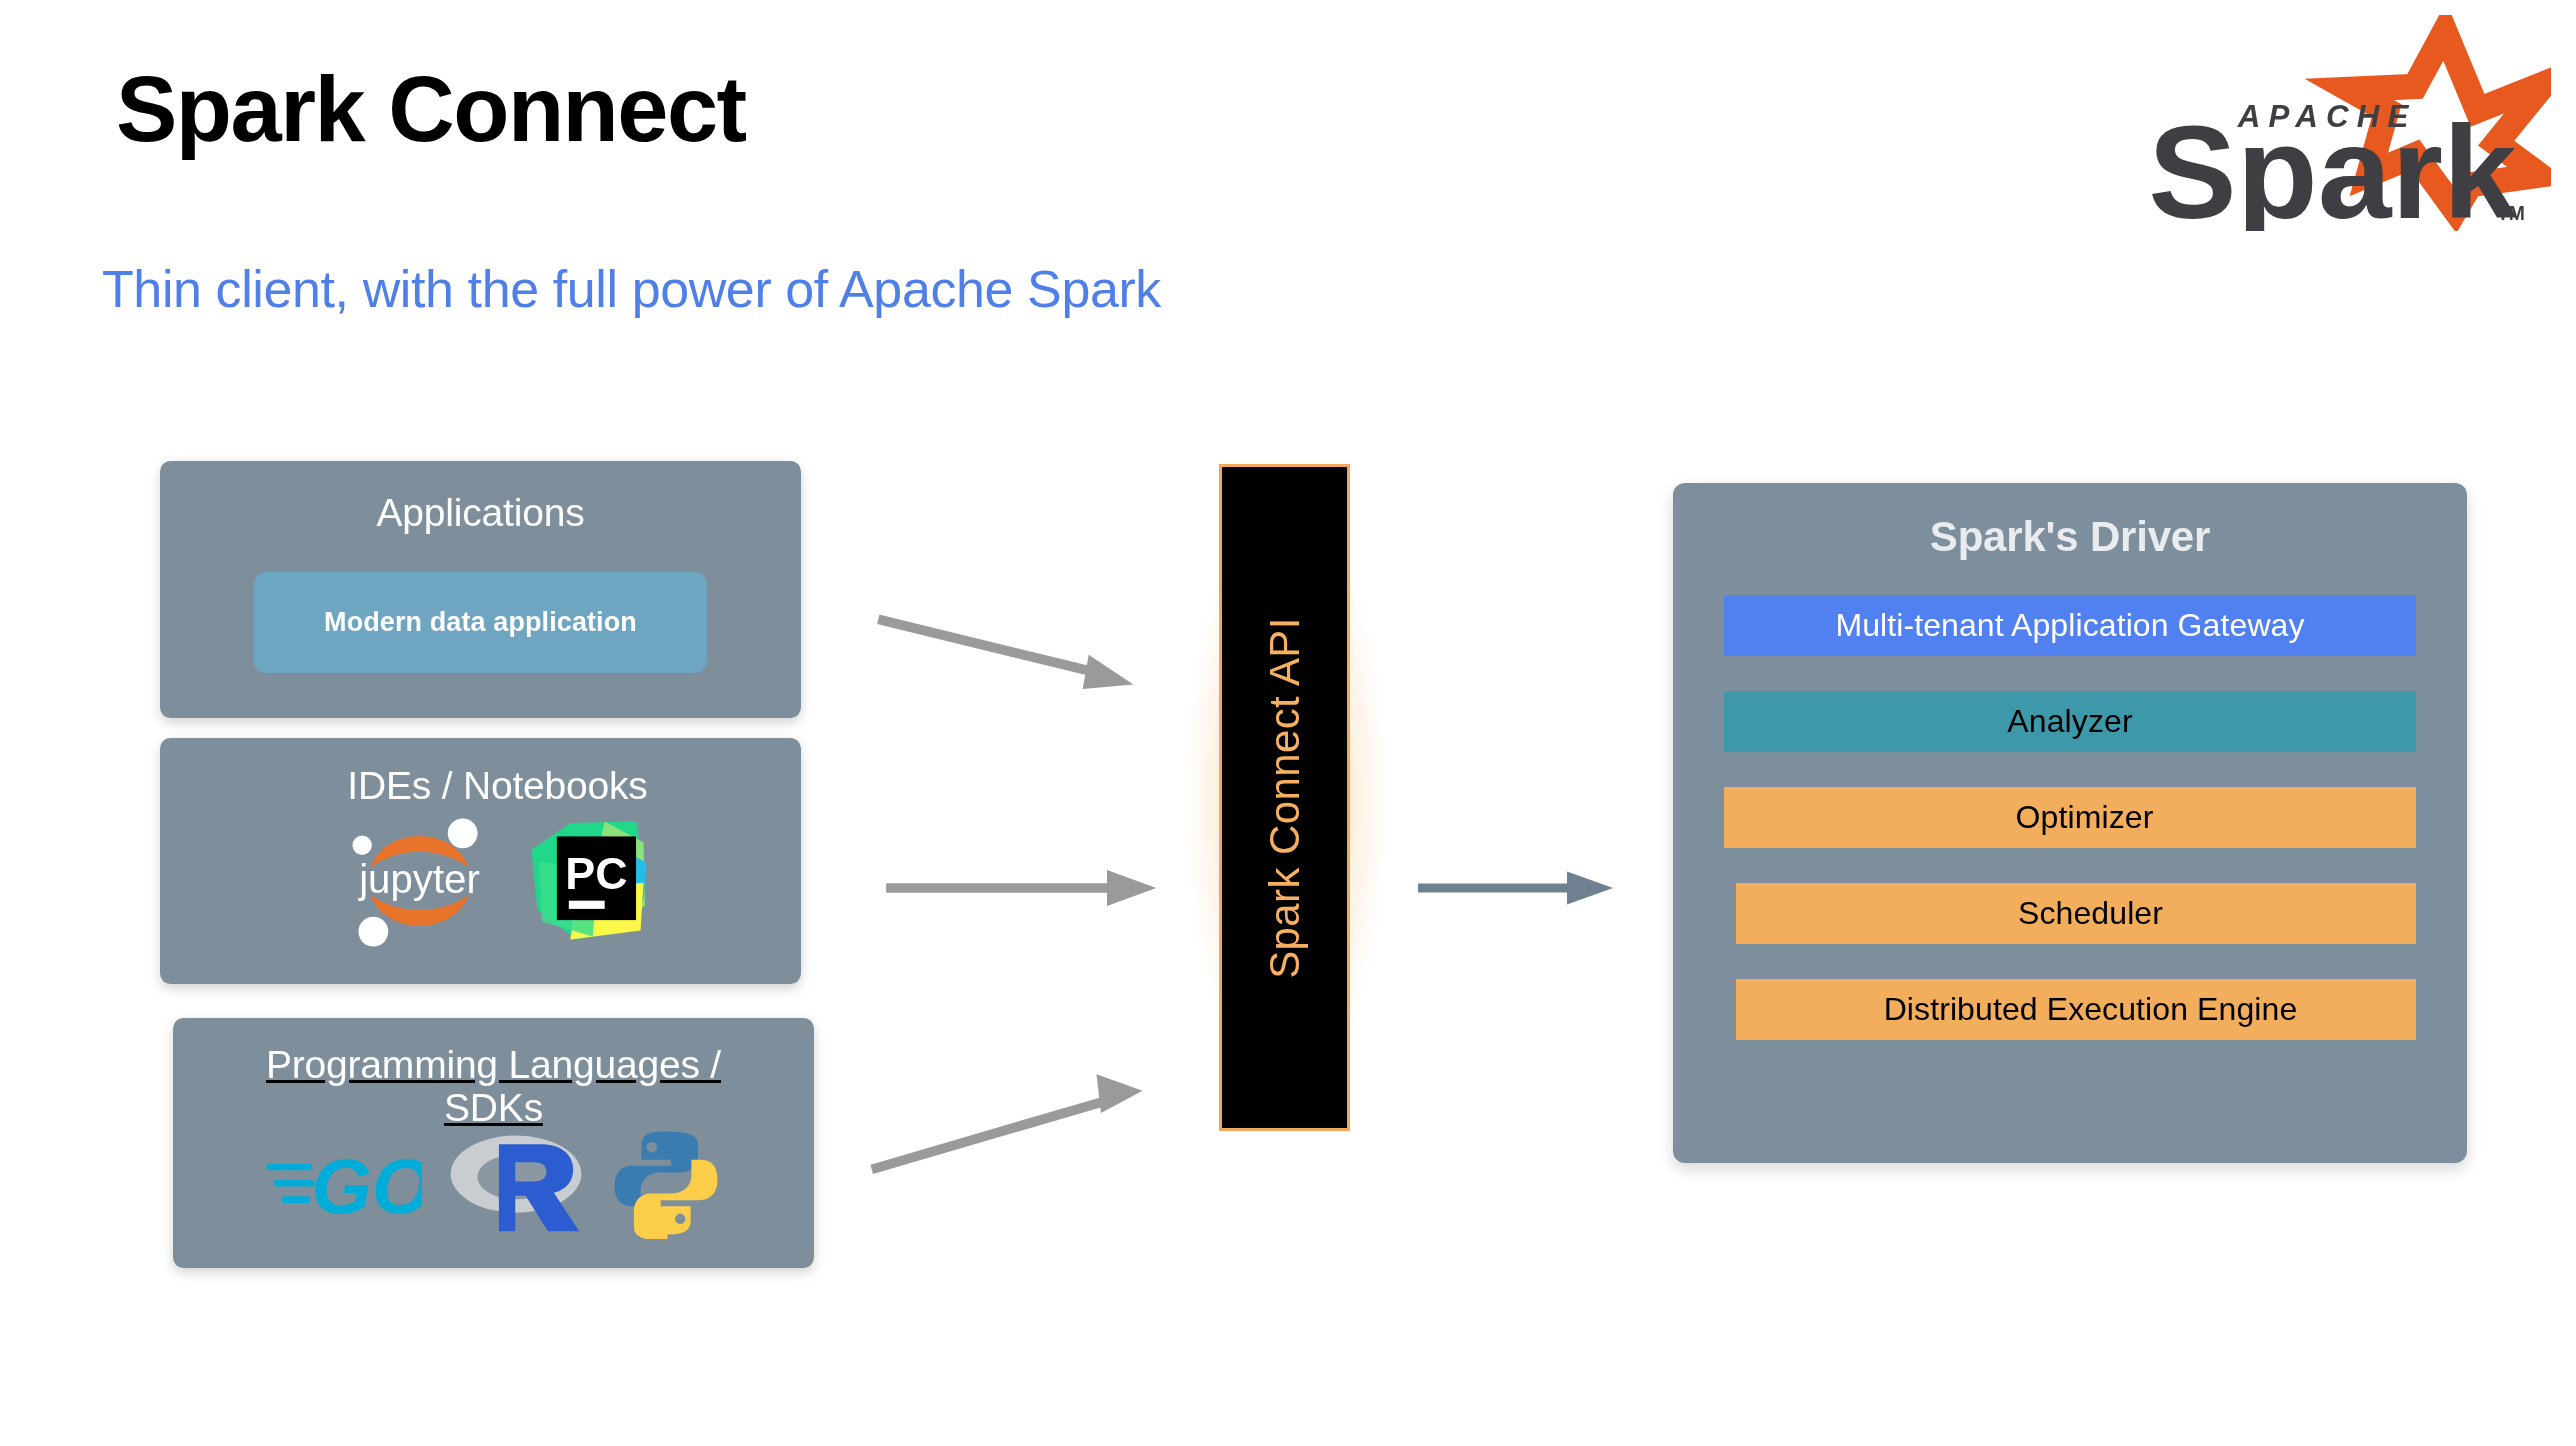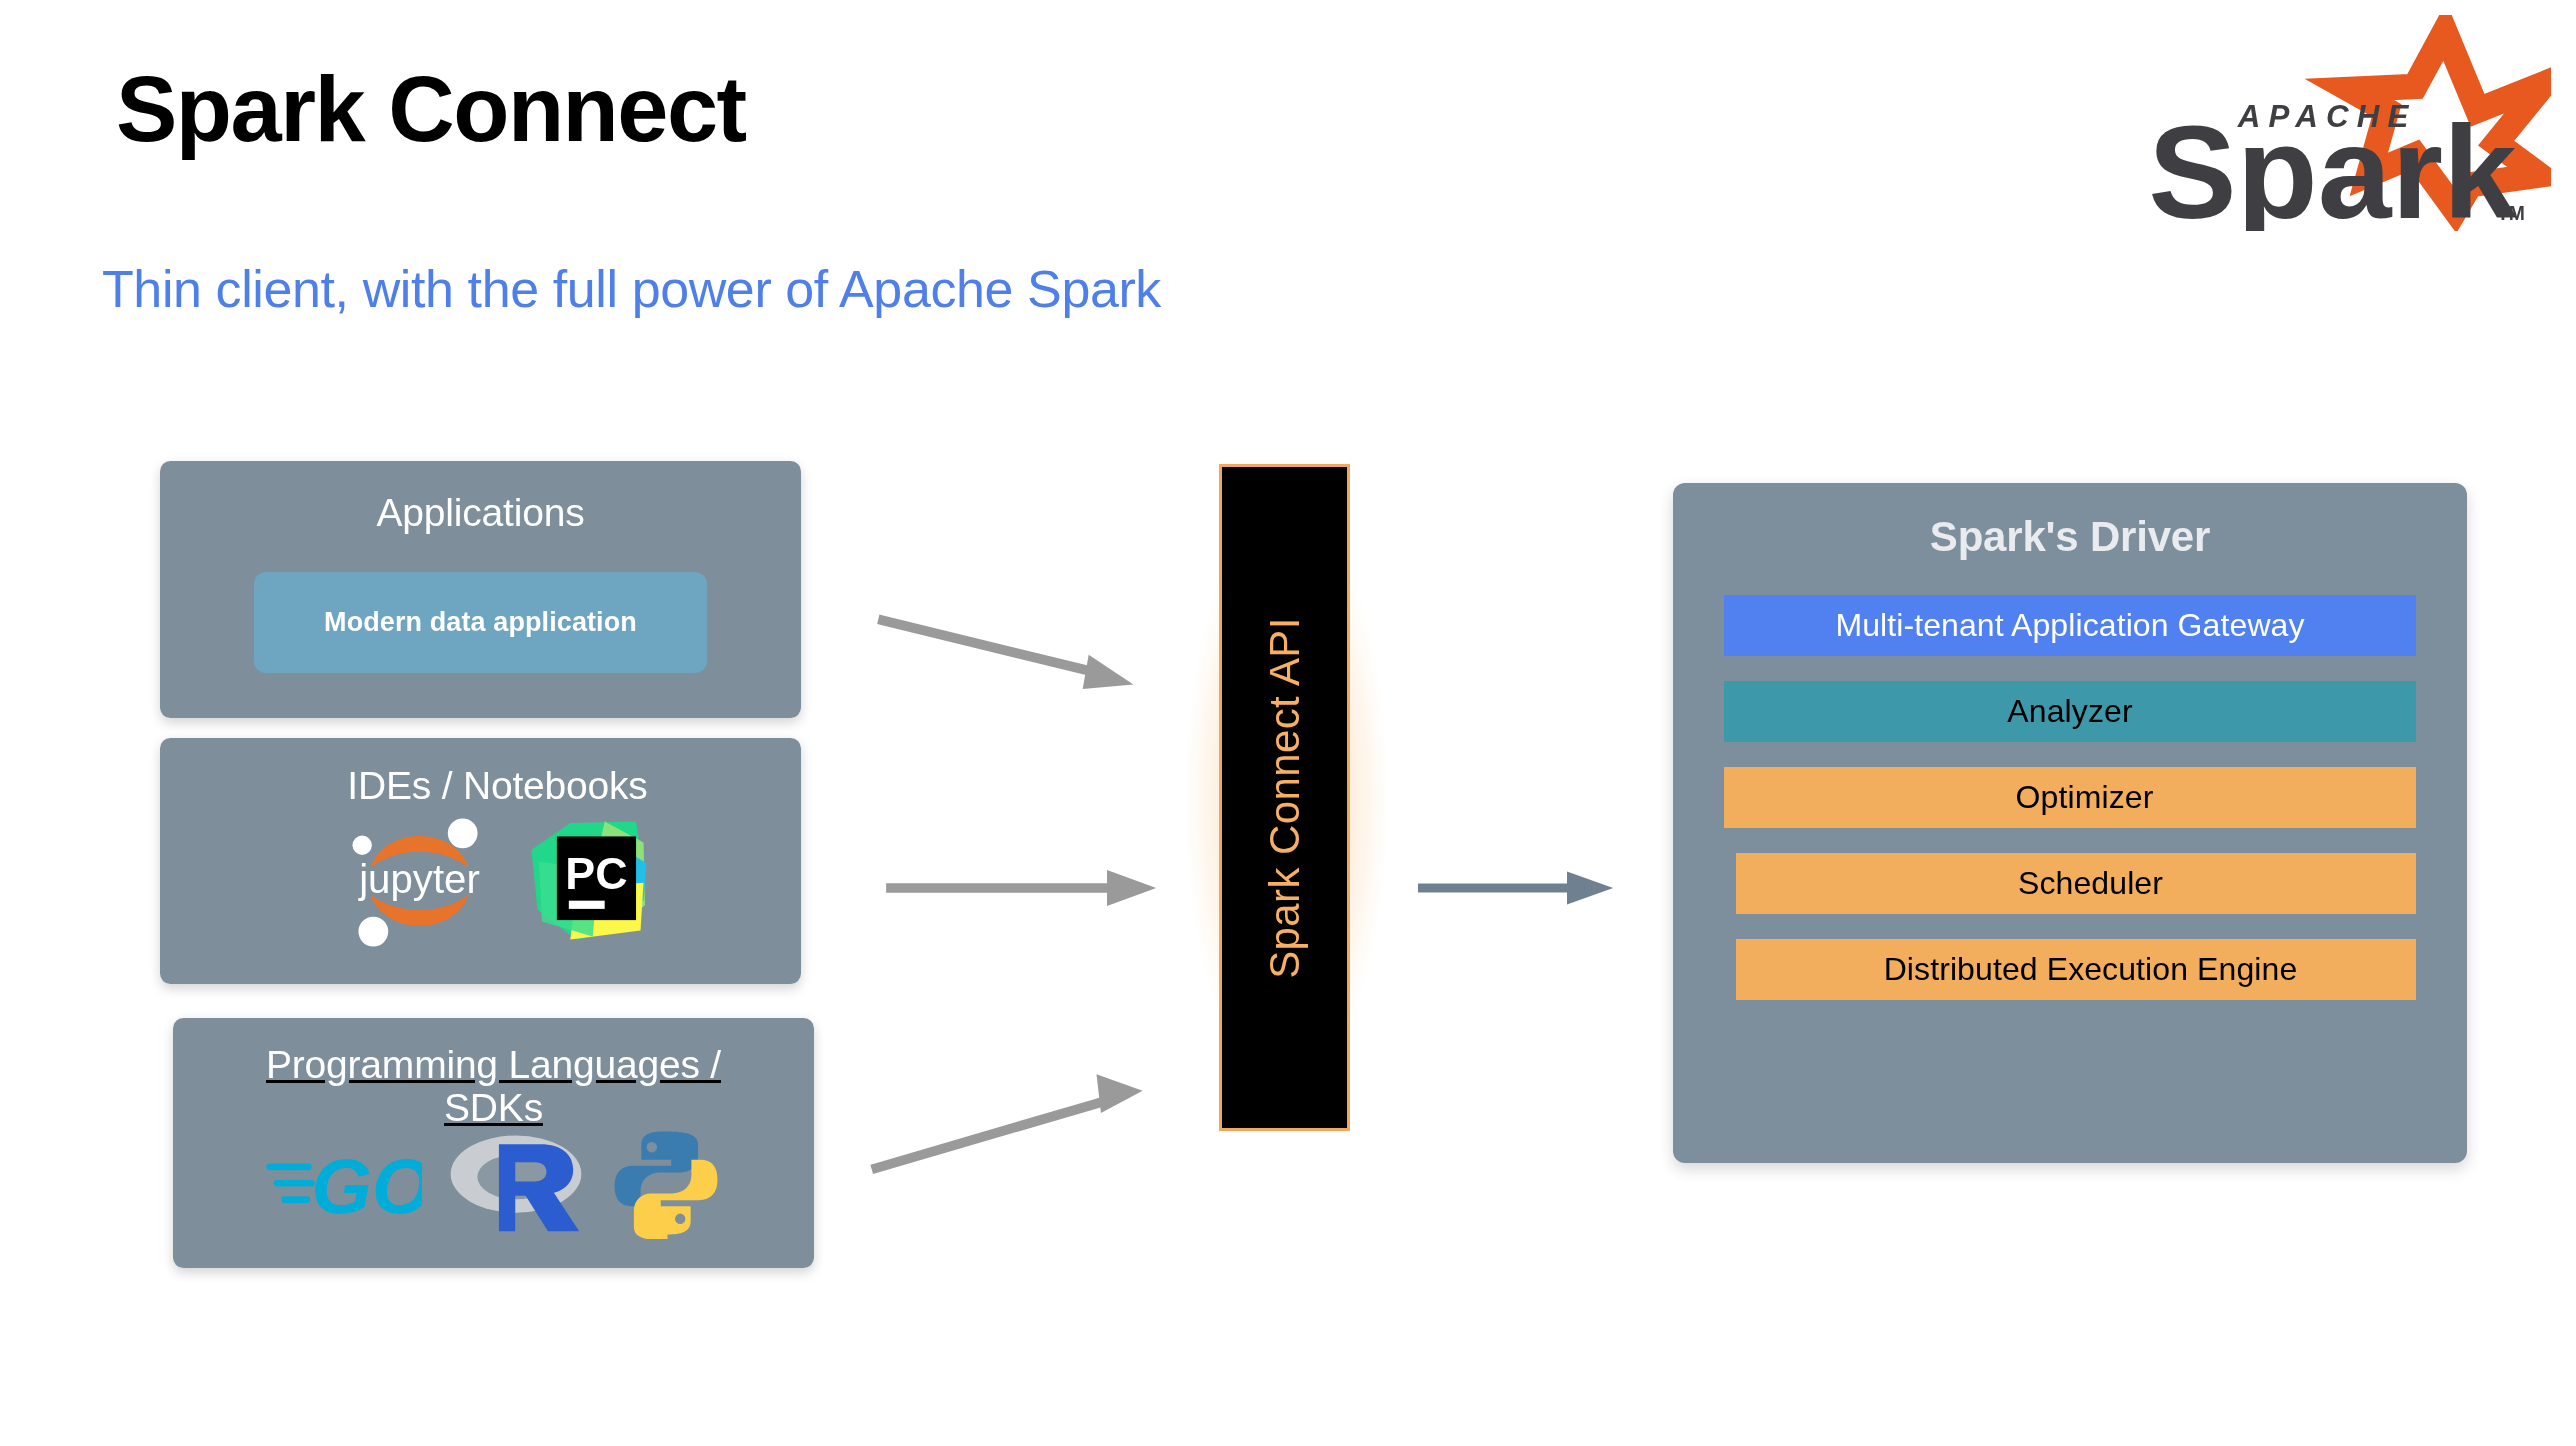--- a/index.html
+++ b/index.html
@@ -91,21 +91,21 @@
   
   #driver-panel {
     position: absolute; left: 1673px; top: 483px; width: 794px; height: 680px;
     background: #7D8F9C; border-radius: 12px;
     box-shadow: 0 6px 15px rgba(0,0,0,0.16);
   }
   #driver-title {
     margin-top: 30px; text-align: center;
     color: #E9EBEE; font-size: 42px; font-weight: bold; letter-spacing: -0.2px;
   }
-  #driver-stack { margin: 34px 51px 0 51px; display: flex; flex-direction: column; gap: 25px; }
+  #driver-stack { margin: 34px 51px 0 51px; display: flex; flex-direction: column; gap: 35px; }
   .driver-bar {
     height: 61px; display: flex; align-items: center; justify-content: center;
     font-size: 32px; letter-spacing: 0.1px;
   }
   .driver-bar.gateway  { background: #5181F0; color: #ffffff; font-weight: normal; }
   .driver-bar.analyzer { background: #3D99AA; color: #000000; font-weight: normal; }
   .driver-bar.orange   { background: #F2AE5C; color: #000000; font-weight: normal; padding-left: 29px; }
   .driver-bar.bold     { font-weight: normal; margin-left: 12px; }
 </style>
 </head>

